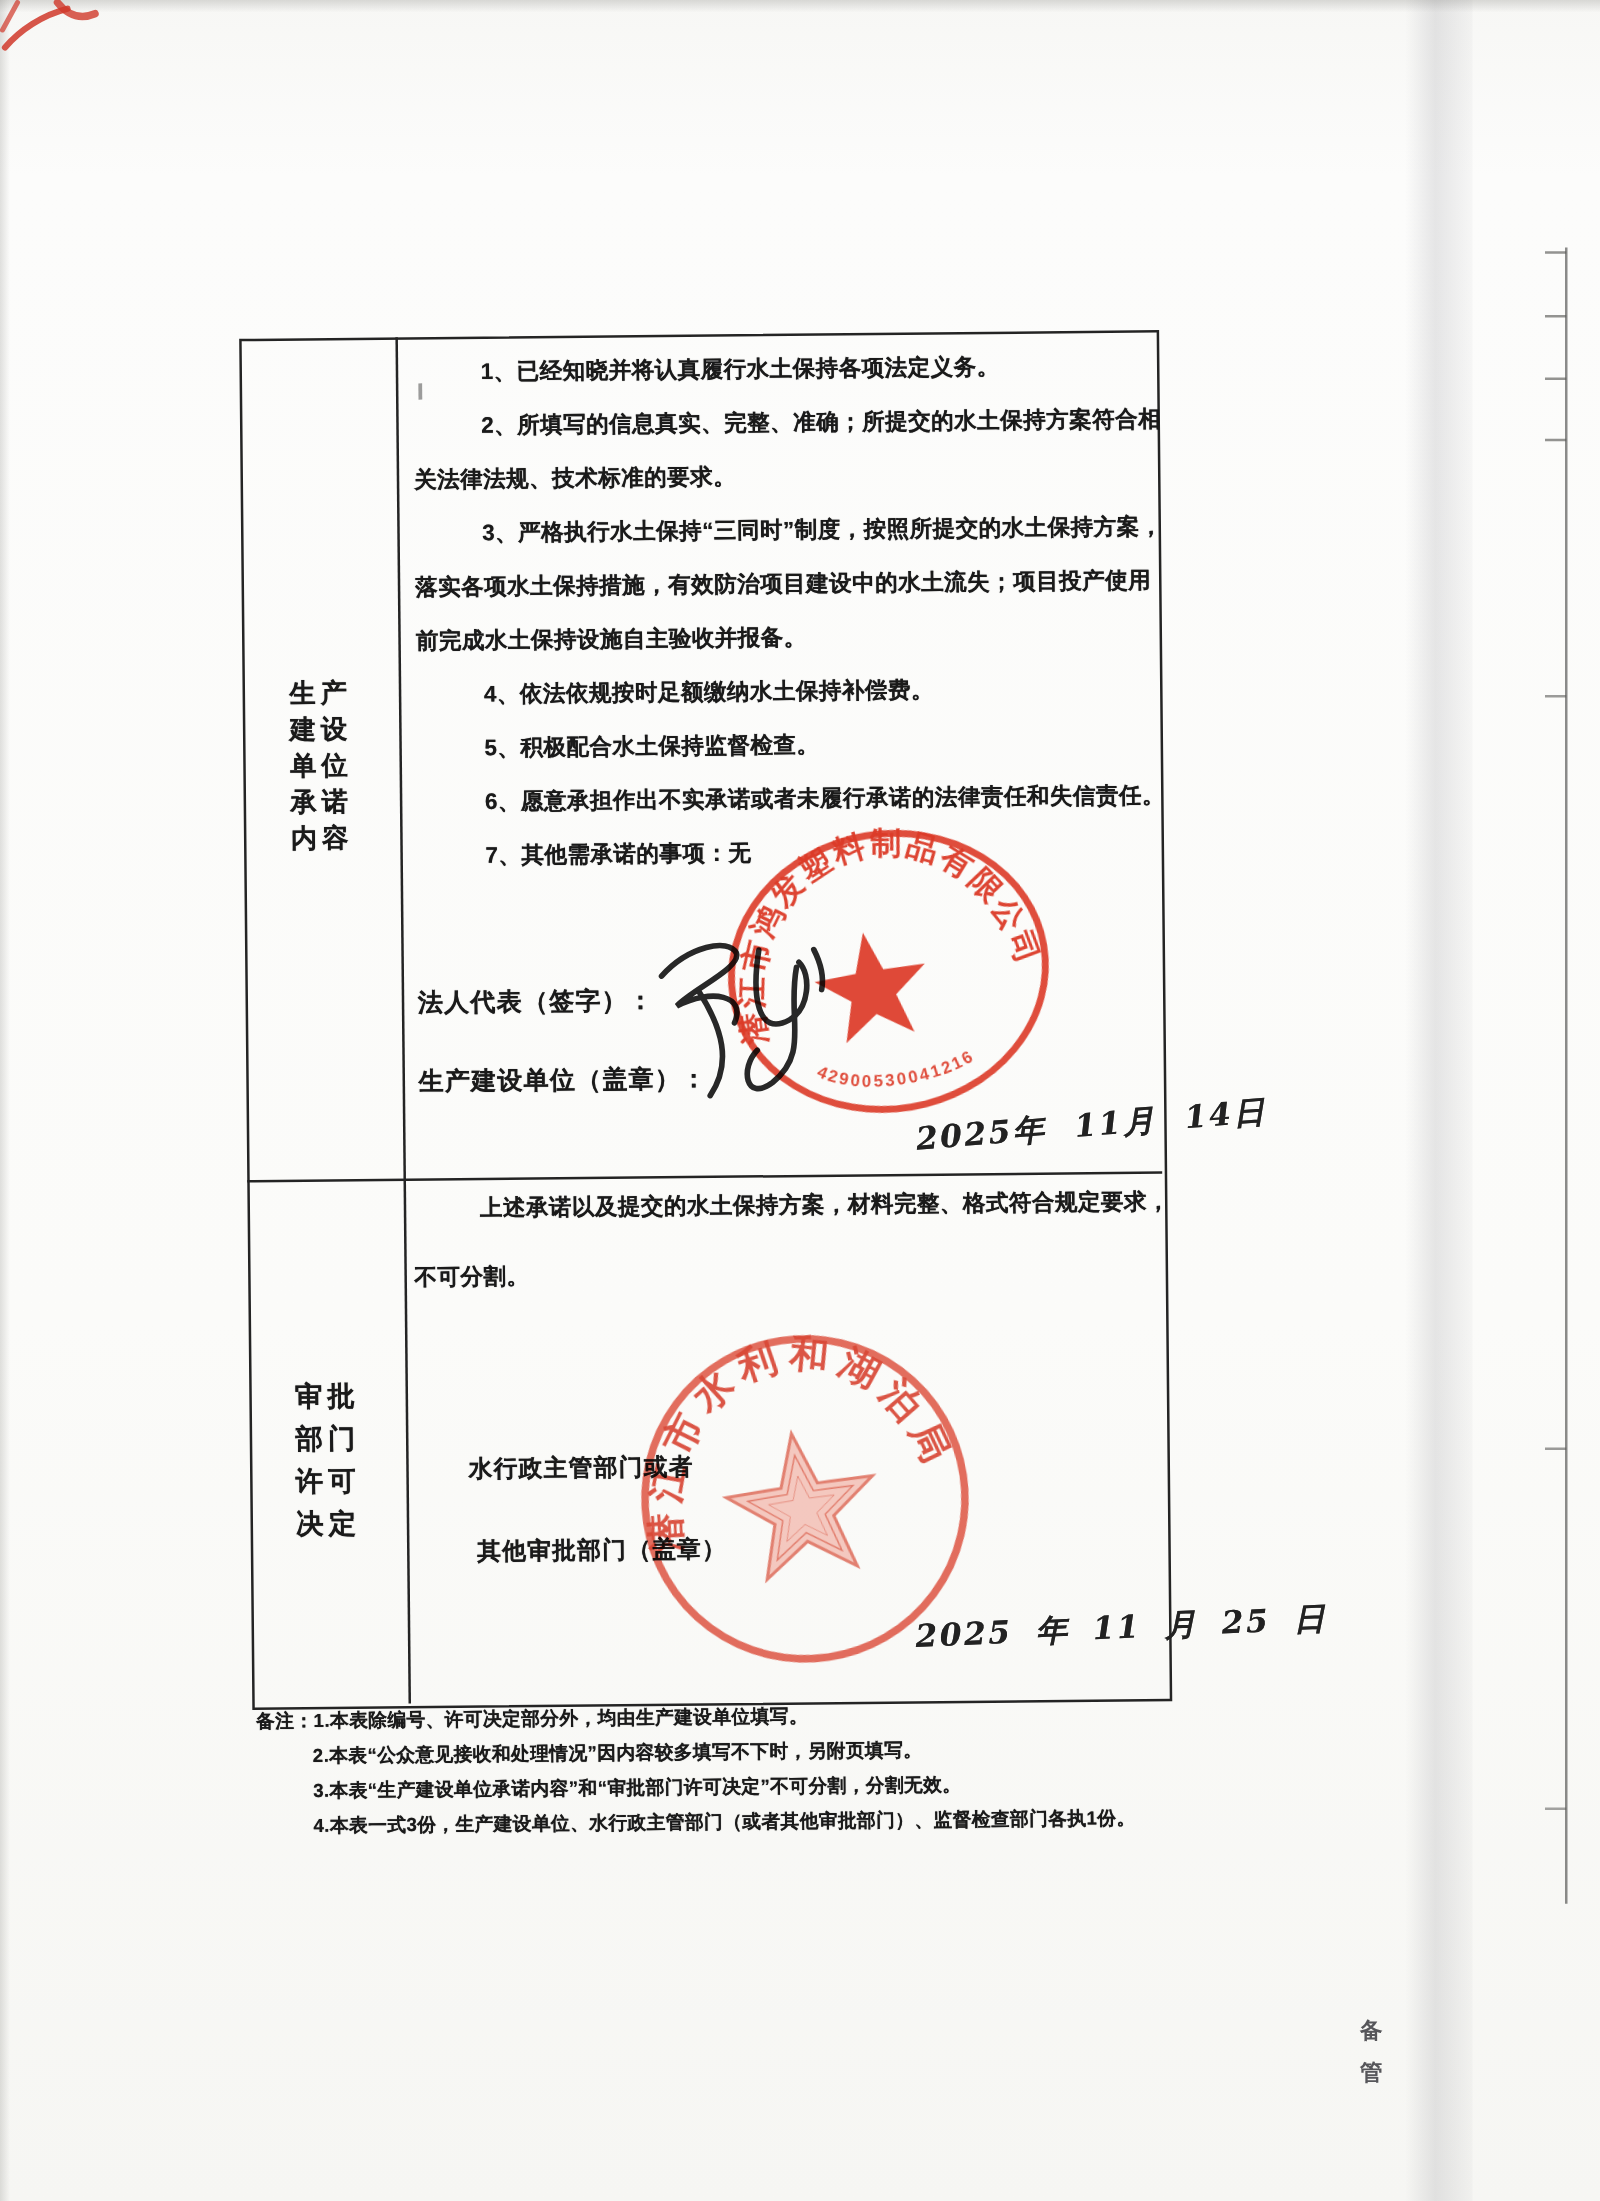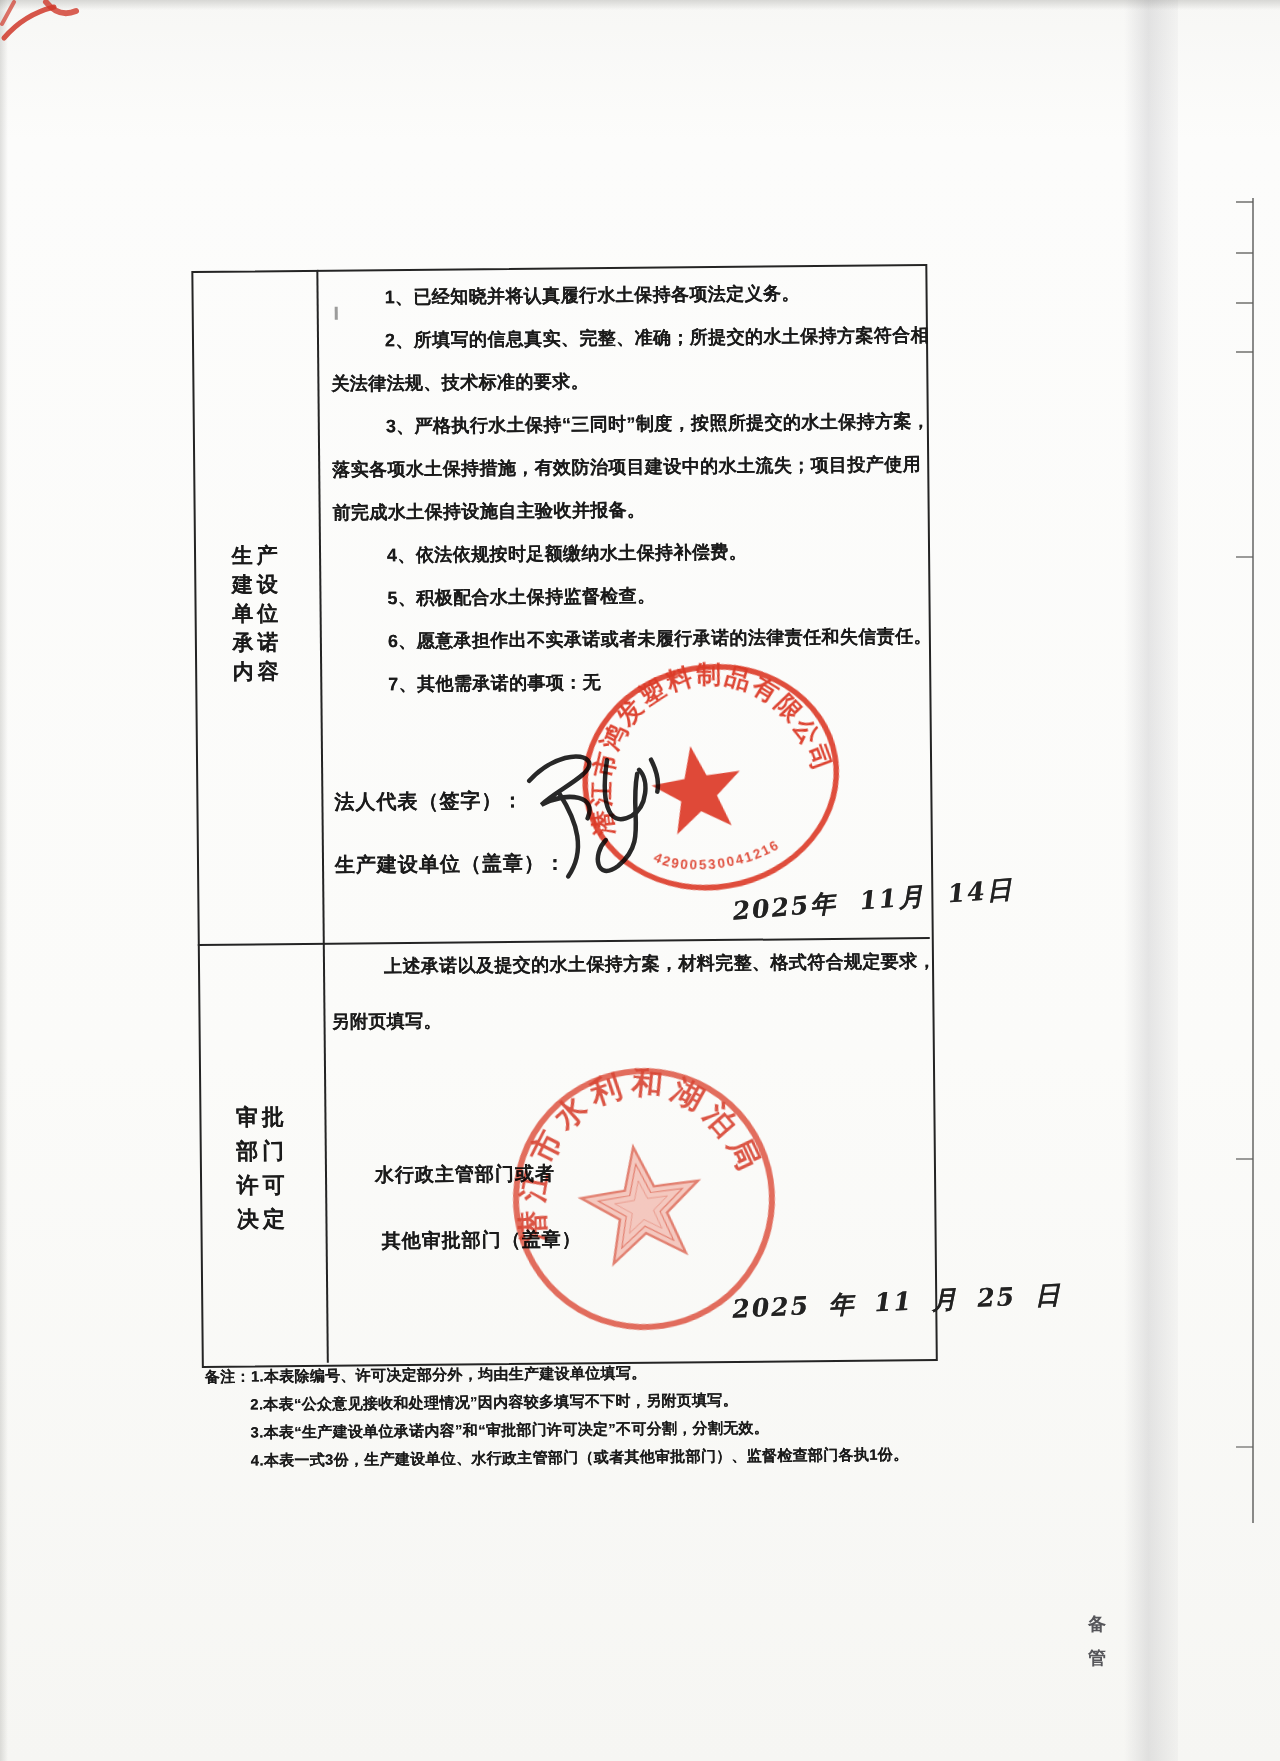--- a/index.html
+++ b/index.html
@@ -104,21 +104,21 @@
     <div class="abs handdate" style="left:732px;top:886px;transform:rotate(-4deg);">2025年 11月 14日</div>
 
     <div class="vlabel vlabel2 ink" style="top:1097px;">
       <div>审批</div>
       <div>部门</div>
       <div>许可</div>
       <div>决定</div>
     </div>
 
     <div class="abs ink bodyline" style="left:383px;top:952px;">上述承诺以及提交的水土保持方案，材料完整、格式符合规定要求，</div>
-    <div class="abs ink bodyline" style="left:330px;top:1007px;">另附页填写。</div>
+    <div class="abs ink bodyline" style="left:330px;top:1007px;">不可分割。</div>
 
     <div class="abs ink" style="left:372px;top:1160px;font-size:19px;letter-spacing:1px;">水行政主管部门或者</div>
     <div class="abs ink" style="left:378px;top:1226px;font-size:19px;letter-spacing:1px;">其他审批部门（盖章）</div>
 
     <svg class="stamp" style="left:498px;top:1056px;transform:rotate(-8deg);" width="290" height="290" viewBox="0 0 290 290">
       <defs>
         <path id="arcName2" d="M 40,198 C 20,-16 266,-16 246,200" fill="none"></path>
       </defs>
       <circle cx="143" cy="143" r="128" fill="none" stroke="#dd5342" stroke-width="6" opacity=".85"></circle>
       <g>

